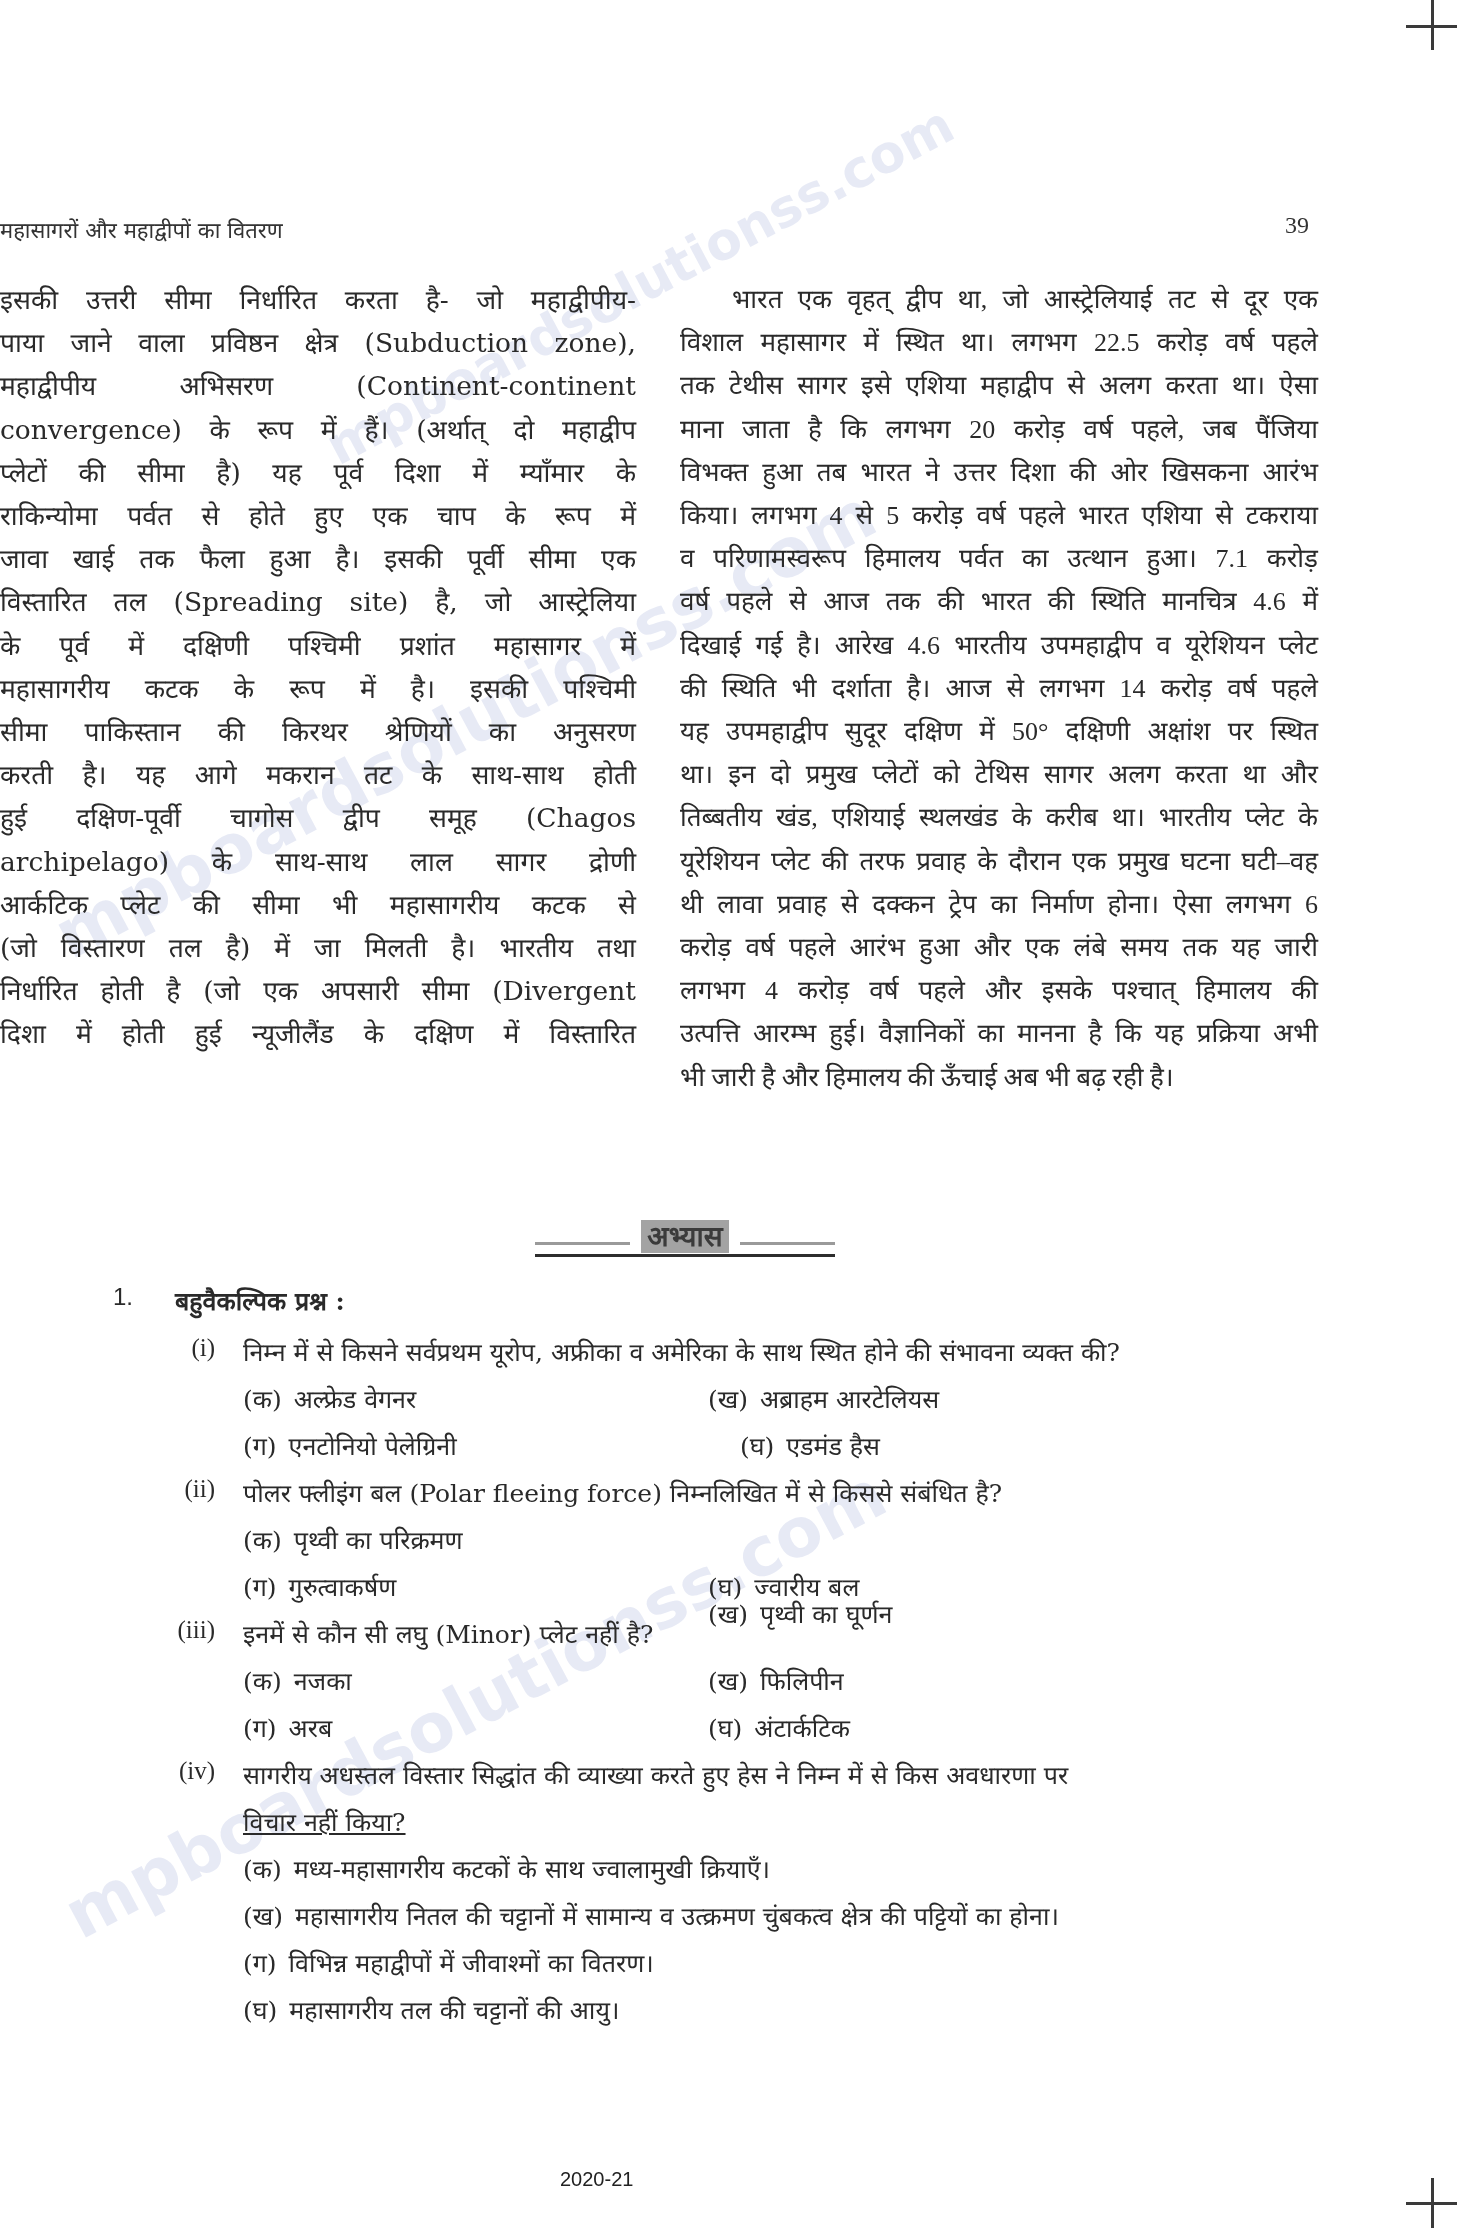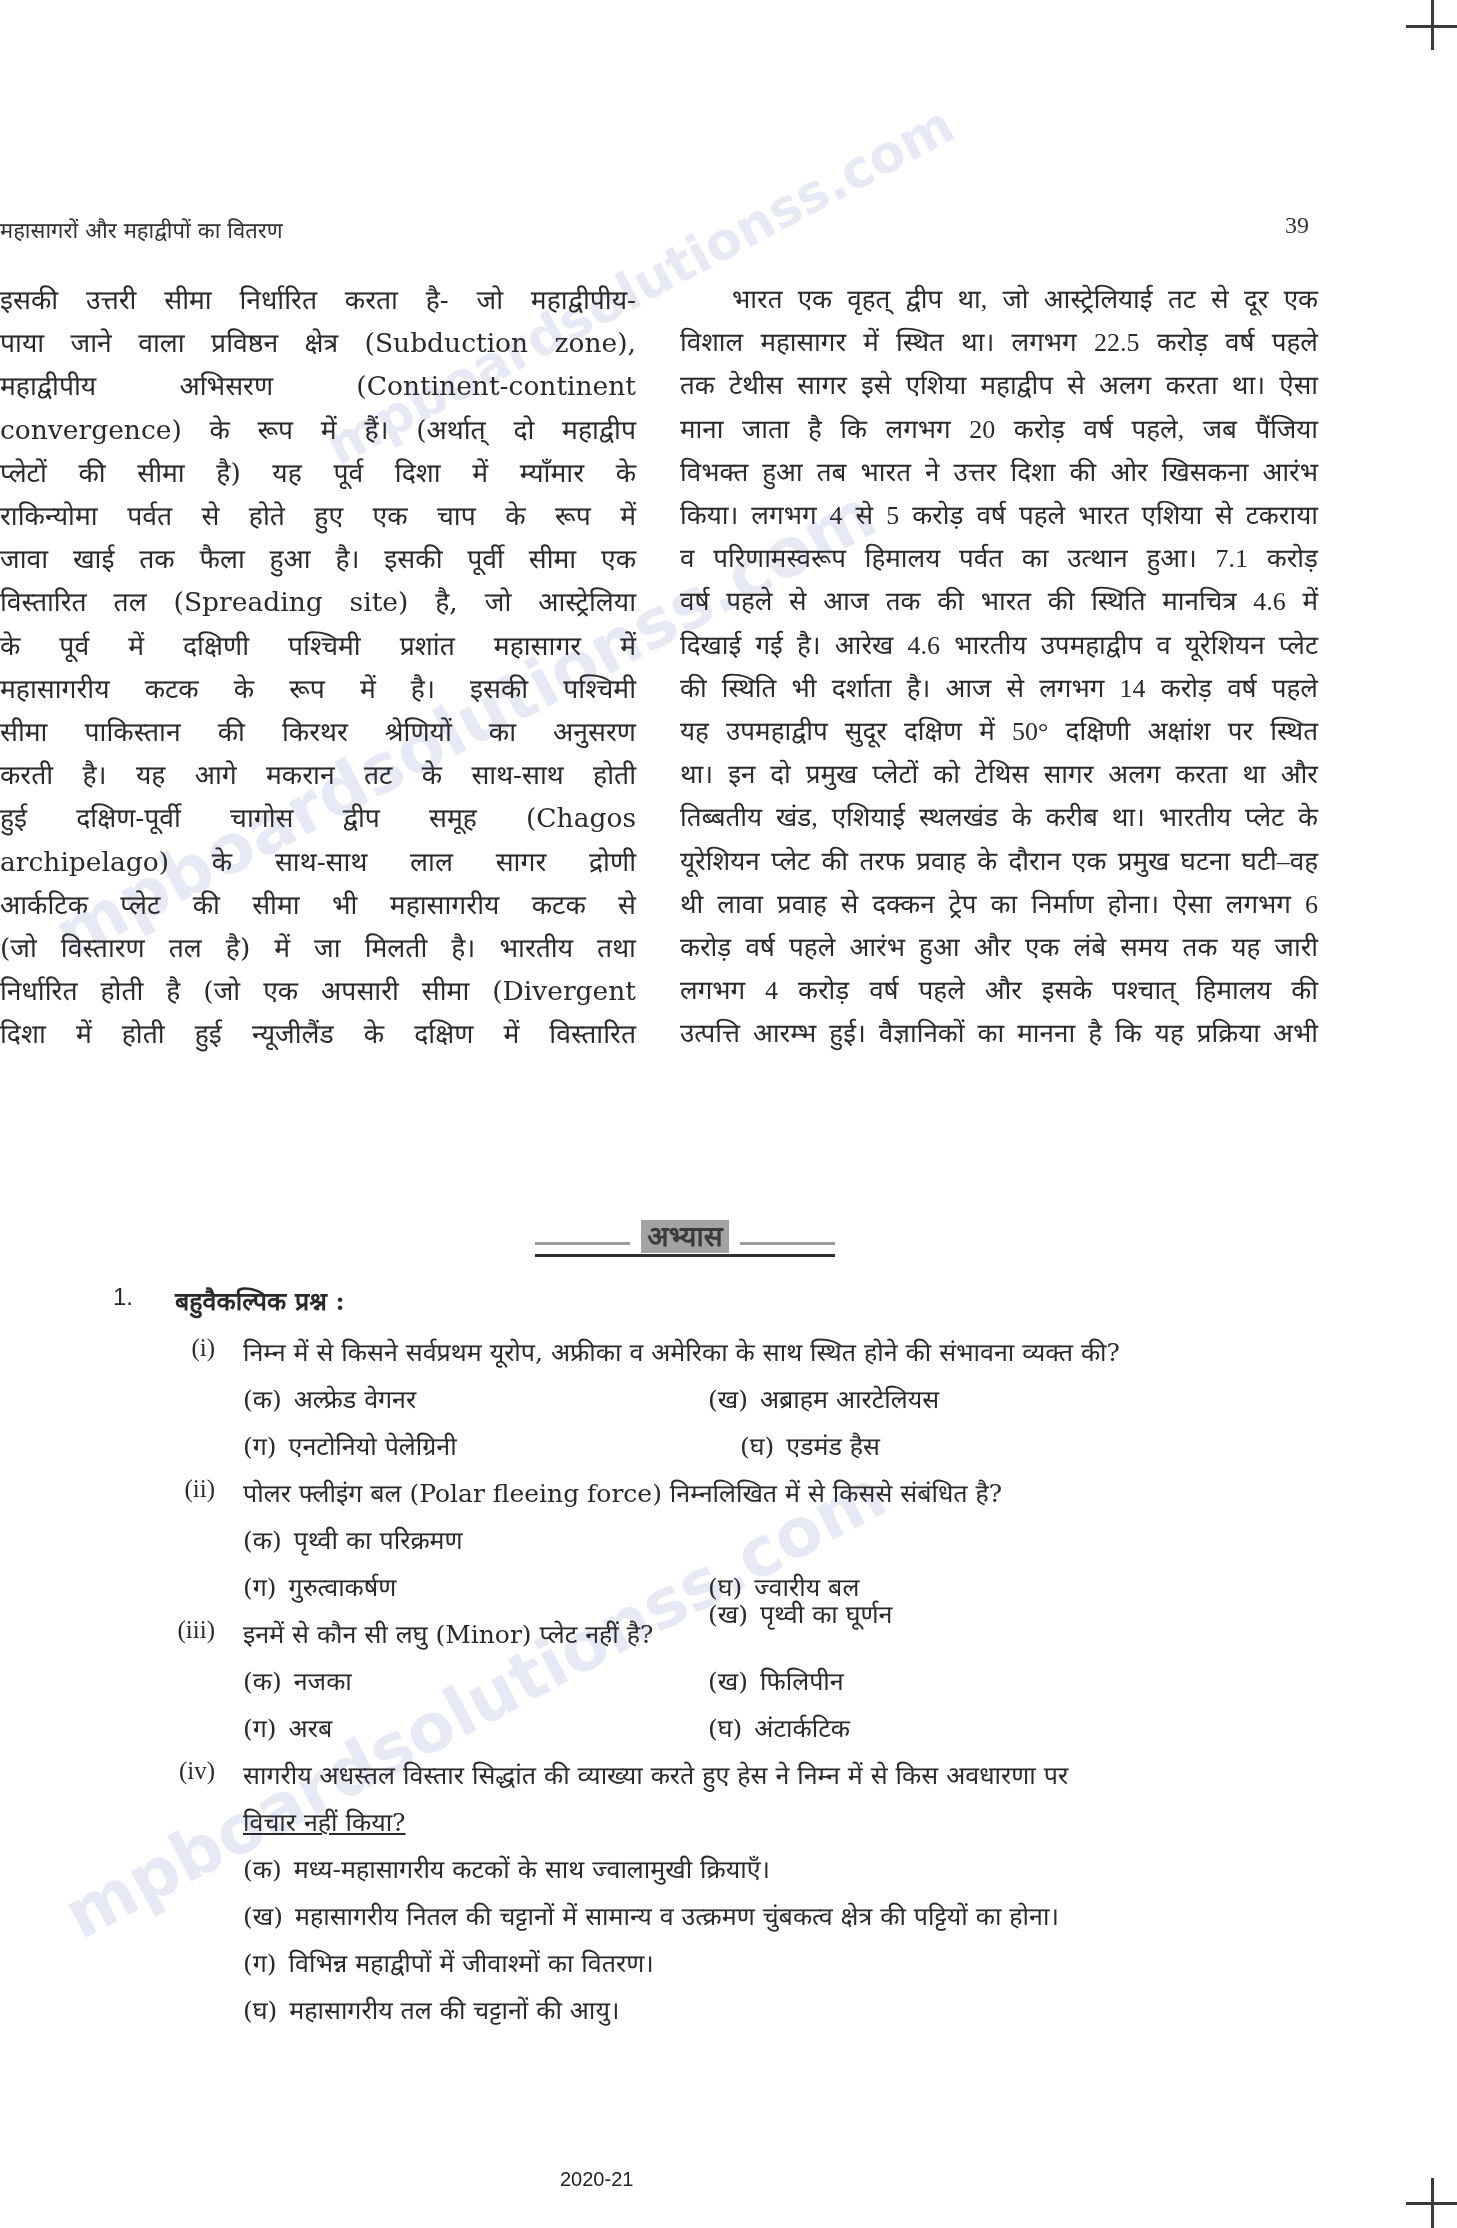--- a/index.html
+++ b/index.html
@@ -104,20 +104,21 @@
   <span class="line">दिखाई गई है। आरेख 4.6 भारतीय उपमहाद्वीप व यूरेशियन प्लेट</span>
   <span class="line">की स्थिति भी दर्शाता है। आज से लगभग 14 करोड़ वर्ष पहले</span>
   <span class="line">यह उपमहाद्वीप सुदूर दक्षिण में 50° दक्षिणी अक्षांश पर स्थित</span>
   <span class="line">था। इन दो प्रमुख प्लेटों को टेथिस सागर अलग करता था और</span>
   <span class="line">तिब्बतीय खंड, एशियाई स्थलखंड के करीब था। भारतीय प्लेट के</span>
   <span class="line">यूरेशियन प्लेट की तरफ प्रवाह के दौरान एक प्रमुख घटना घटी–वह</span>
   <span class="line">थी लावा प्रवाह से दक्कन ट्रेप का निर्माण होना। ऐसा लगभग 6</span>
   <span class="line">करोड़ वर्ष पहले आरंभ हुआ और एक लंबे समय तक यह जारी</span>
   <span class="line">लगभग 4 करोड़ वर्ष पहले और इसके पश्चात् हिमालय की</span>
   <span class="line">उत्पत्ति आरम्भ हुई। वैज्ञानिकों का मानना है कि यह प्रक्रिया अभी</span>
+  <span class="line last">भी जारी है और हिमालय की ऊँचाई अब भी बढ़ रही है।</span>
 </div>
 
 <div class="ex-heading">
   <div class="rule-gray" style="left:0;"></div>
   <div class="rule-gray" style="right:0;"></div>
   <div class="rule-dark"></div>
   <span class="title">अभ्यास</span>
 </div>
 
 <div class="ex">

